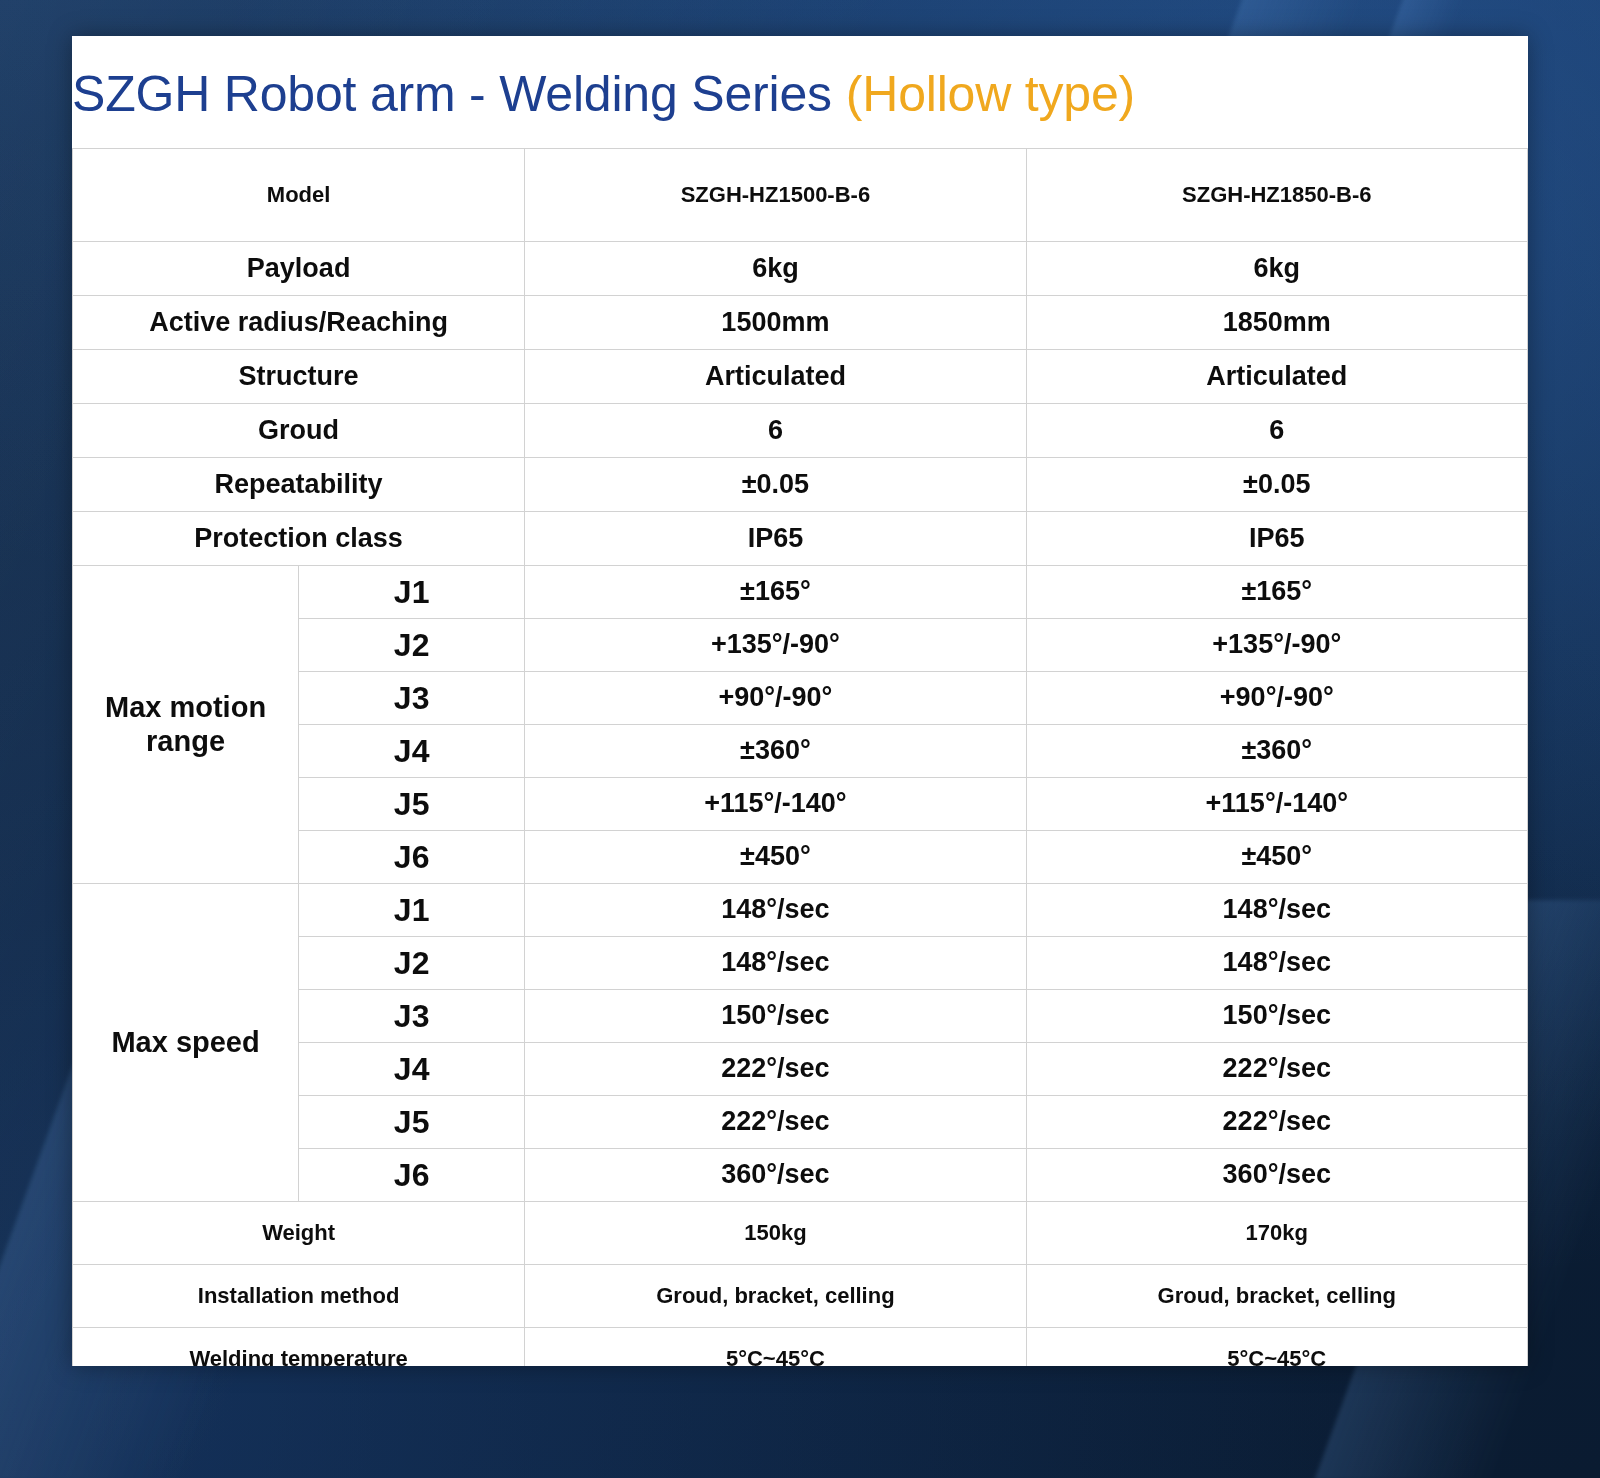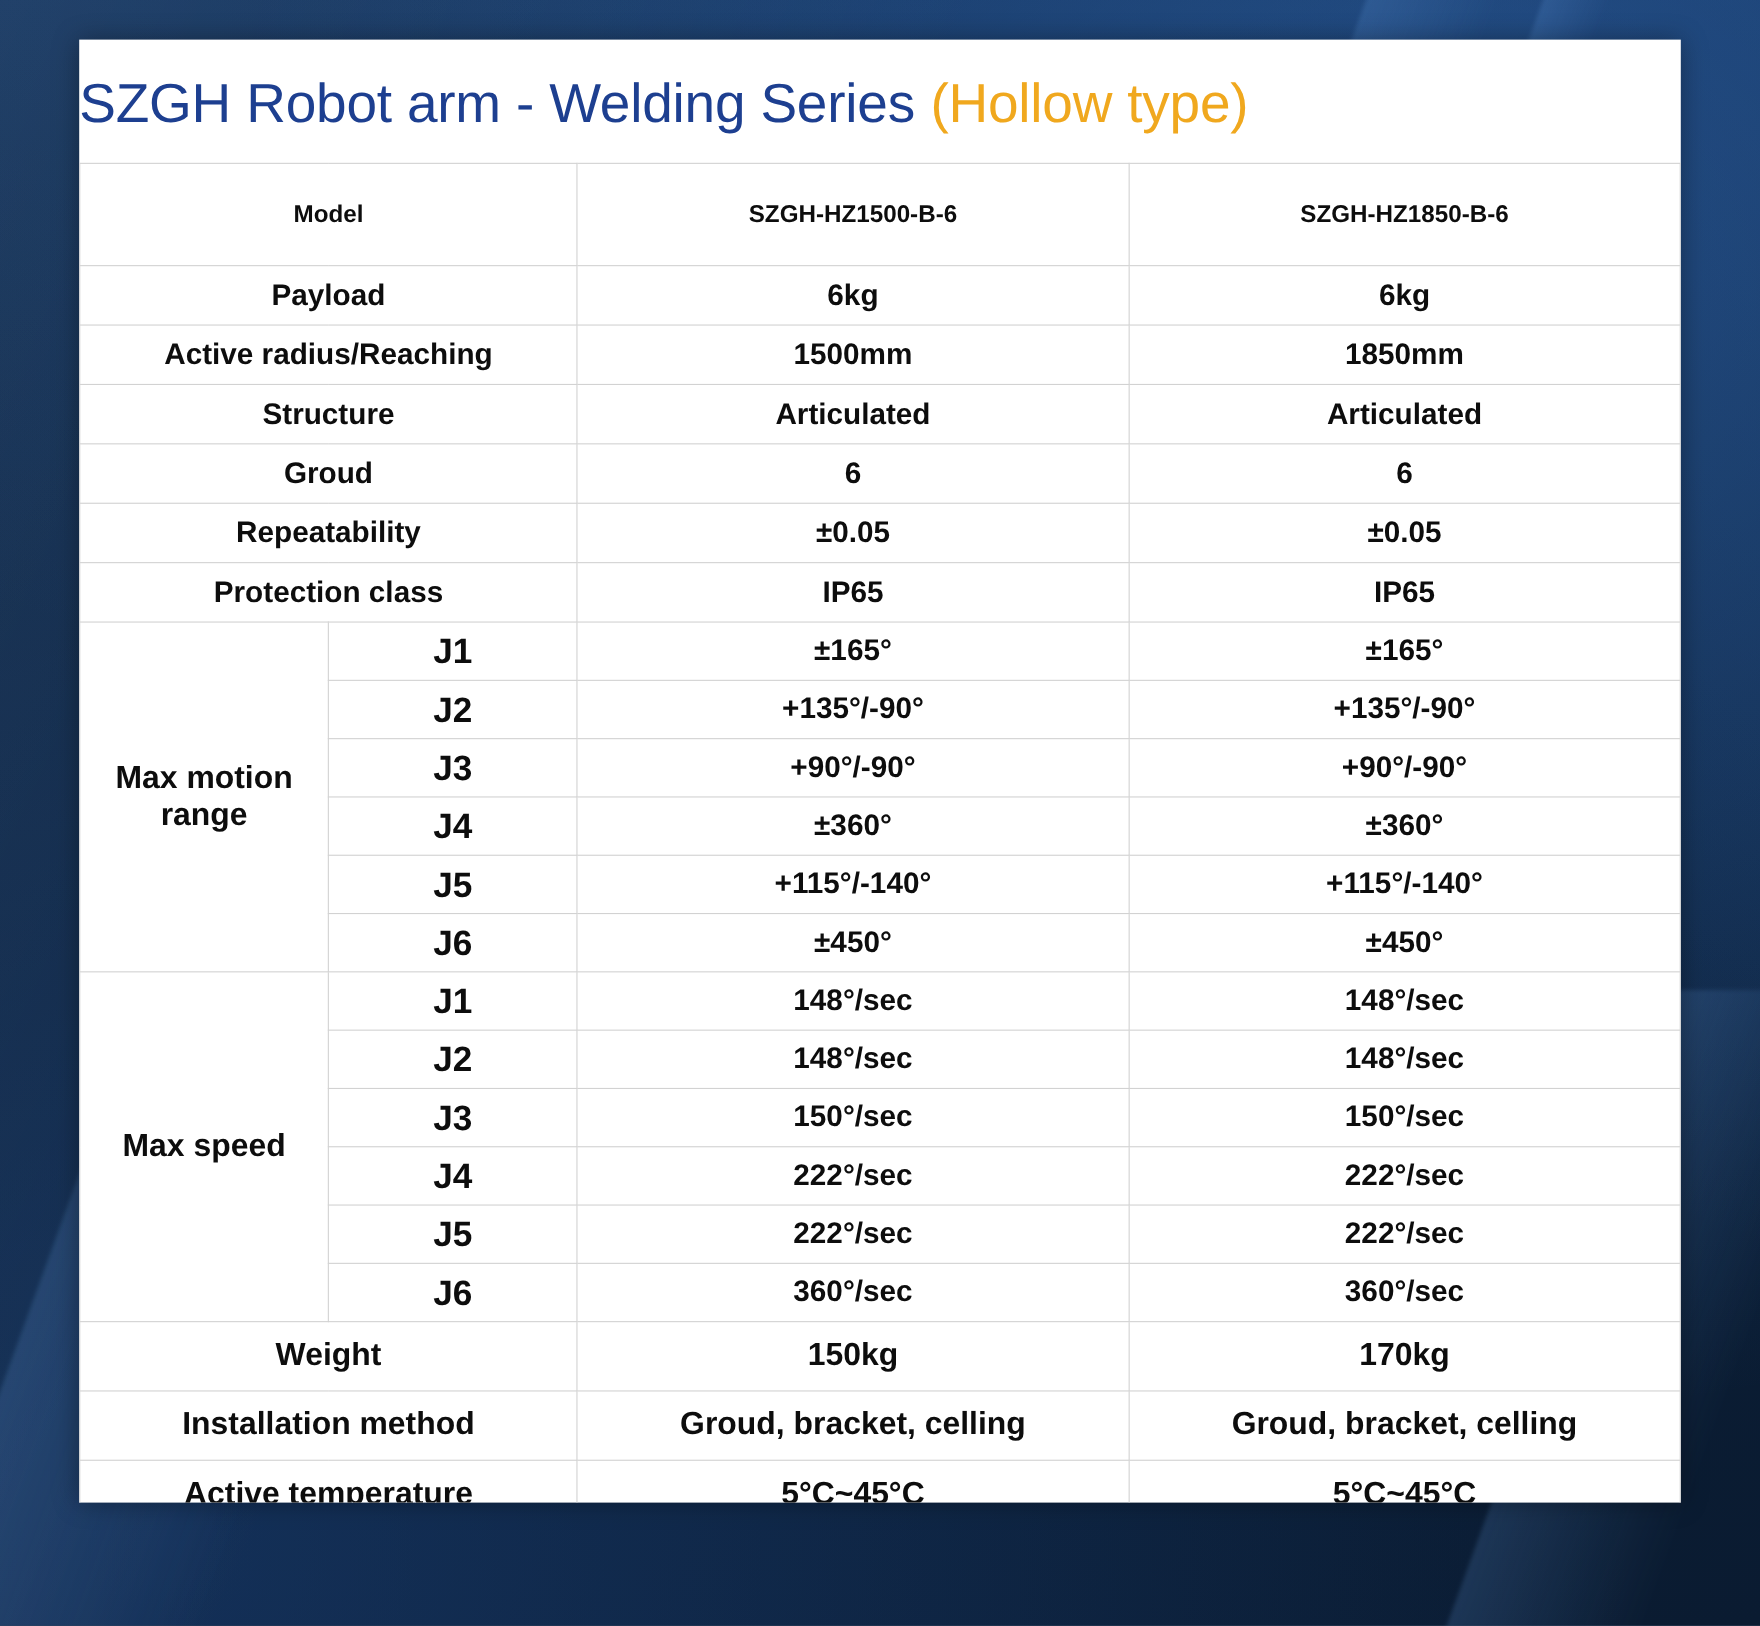--- a/index.html
+++ b/index.html
@@ -99,21 +99,21 @@
   }
   td.group {
     font-size: 29px;
     font-weight: bold;
   }
   tr.tall td {
     height: 53px;
   }
   tr.lastrows td {
     height: 62px;
-    font-size: 29px;
+    font-size: 22px;
   }
 </style>
 </head>
 <body>
 
 <div class="bg-layer"></div>
 <div class="bg-streak" style="left:1180px;top:-40px;width:120px;height:420px;"></div>
 <div class="bg-streak" style="left:1330px;top:-60px;width:60px;height:520px;"></div>
 <div class="bg-streak" style="left:0px;top:1050px;width:260px;height:430px;"></div>
 <div class="bg-streak" style="left:1420px;top:900px;width:180px;height:580px;"></div>
@@ -232,19 +232,19 @@
         <td class="label" colspan="2">Weight</td>
         <td class="val">150kg</td>
         <td class="val">170kg</td>
       </tr>
       <tr class="lastrows">
         <td class="label" colspan="2">Installation method</td>
         <td class="val">Groud, bracket, celling</td>
         <td class="val">Groud, bracket, celling</td>
       </tr>
       <tr class="lastrows">
-        <td class="label" colspan="2">Active temperature</td>
+        <td class="label" colspan="2">Welding temperature</td>
         <td class="val">5°C~45°C</td>
         <td class="val">5°C~45°C</td>
       </tr>
     </tbody>
   </table>
 </div>
 
 </body></html>

